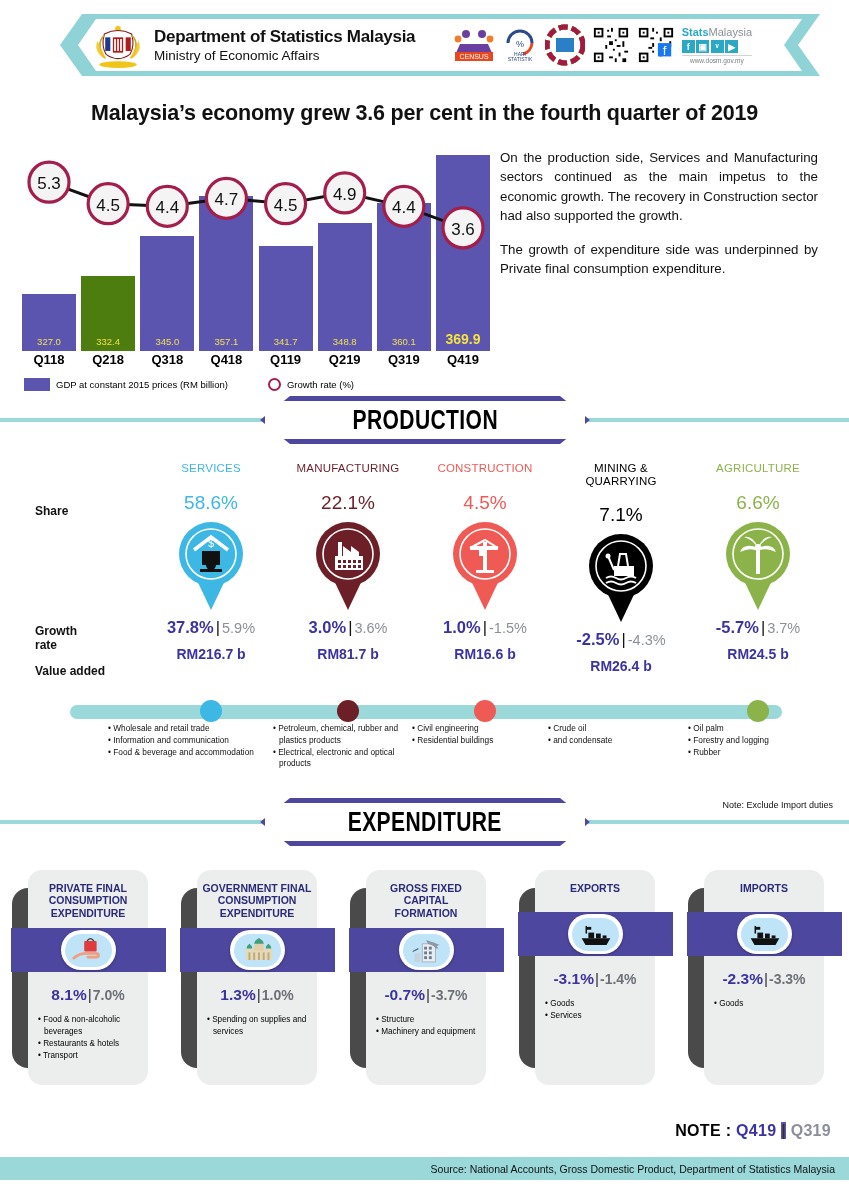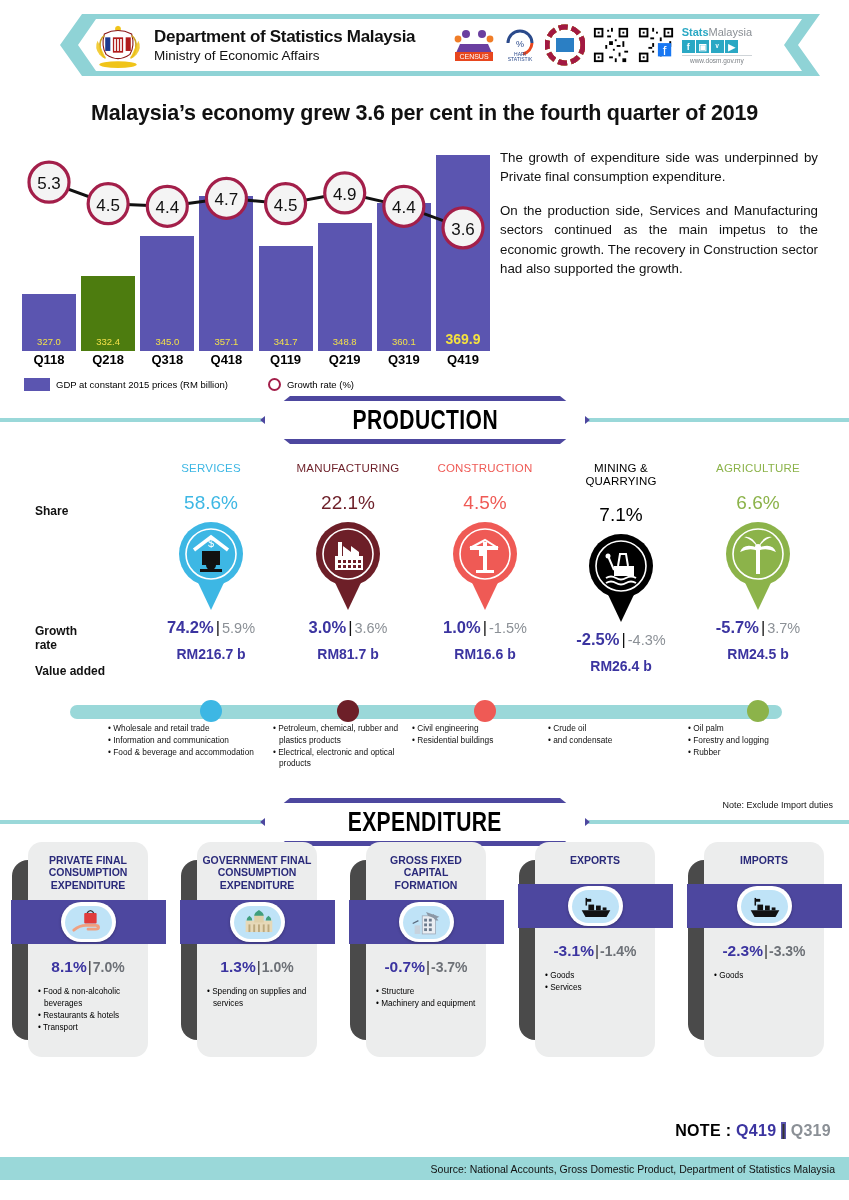--- a/index.html
+++ b/index.html
@@ -92,21 +92,21 @@
   .growth-line .prev { color:#8b9096; font-weight:500; font-size:14.5px; }
   .va { margin-top:9px; font-size:14px; font-weight:bold; color:#3b34a0; }
   .rail { position:absolute; left:70px; top:705px; width:712px; height:14px;
           background:#9ad8d9; border-radius:7px; }
   .dot { position:absolute; width:22px; height:22px; border-radius:50%; top:700px; }
   .bullets { position:absolute; font-size:8.3px; line-height:1.42; color:#111; }
   .bullets li { list-style:none; text-indent:-6px; padding-left:6px;}
   .note-excl { position:absolute; right:16px; top:800px; font-size:9px; color:#111; }
 
   
-  .exp-row { position:absolute; left:0; top:842px; width:757px; height:235px; }
+  .exp-row { position:absolute; left:0; top:870px; width:757px; height:235px; }
   .card { position:absolute; width:120px; }
   .card .shadow { position:absolute; left:-16px; top:18px; width:134px; height:180px;
                   background:#4a4a4a; border-radius:16px; }
   .card .body { position:absolute; left:0; top:0; width:120px; height:215px;
                 background:#eceded; border-radius:14px; }
   .card .ttl { position:absolute; left:0; top:12px; width:120px; text-align:center;
                font-size:10.5px; font-weight:bold; color:#2a2a7a; line-height:1.18; }
   .card .belt { position:absolute; left:-17px; width:155px; height:44px; background:#4d479f; }
   .card .icon-wrap { position:absolute; width:55px; height:40px; border-radius:20px;
                      background:#fff; display:flex; align-items:center; justify-content:center;
@@ -348,22 +348,22 @@
 
 <div class="legend">
   <div class="swatch"></div>
   <span>GDP at constant 2015 prices (RM billion)</span>
   <div class="gap"></div>
   <div class="ring"></div>
   <span>Growth rate (%)</span>
 </div>
 
 <div class="side-text">
+  <p>On the production side, Services and Manufacturing sectors continued as the main impetus to the economic growth. The recovery in Construction sector had also supported the growth.</p>
   <p>The growth of expenditure side was underpinned by Private final consumption expenditure.</p>
-  <p>On the production side, Services and Manufacturing sectors continued as the main impetus to the economic growth. The recovery in Construction sector had also supported the growth.</p>
 </div>
 
 <div class="band" style="top:418px"></div>
 <div class="banner" style="top:396px">
   <span>PRODUCTION</span>
 </div>
 
 <div class="prod">
   <div class="row-label" style="top:42px">Share</div>
   <div class="row-label" style="top:163px; line-height:1.15; white-space:pre-line">Growth
@@ -376,21 +376,21 @@
         <div class="pin"><svg width="74" height="92" viewBox="0 0 74 92">
             <path d="M37 2 a32 32 0 0 1 0 64 a32 32 0 0 1 0 -64Z" fill="#3db7e4"></path>
             <path d="M19 52 L37 90 L55 52 Z" fill="#3db7e4"></path>
             <circle cx="37" cy="34" r="25" fill="none" stroke="#fff" stroke-width="1.6"></circle>
             <path d="M20 30 L37 17 L54 30" stroke="#fff" stroke-width="3.5" fill="none"></path>
             <rect x="28" y="31" width="18" height="14" fill="#111"></rect>
             <circle cx="37" cy="45" r="5" fill="#111"></circle>
             <rect x="26" y="49" width="22" height="3" fill="#111"></rect>
             <text x="37" y="27" font-size="11" fill="#fff" text-anchor="middle" font-family="Liberation Sans">$</text>
           </svg></div>
-        <div class="growth-line"><span>74.2%</span><span class="sep">|</span><span class="prev">5.9%</span></div>
+        <div class="growth-line"><span>37.8%</span><span class="sep">|</span><span class="prev">5.9%</span></div>
         <div class="va">RM216.7 b</div>
       </div>
       <div class="sector" style="left: 278px; top: 0px;">
         <div class="name" style="color: rgb(109, 31, 40); white-space: pre-line;">MANUFACTURING</div>
         <div class="share" style="color: rgb(109, 31, 40);">22.1%</div>
         <div class="pin"><svg width="74" height="92" viewBox="0 0 74 92">
             <path d="M37 2 a32 32 0 0 1 0 64 a32 32 0 0 1 0 -64Z" fill="#6d1f28"></path>
             <path d="M19 52 L37 90 L55 52 Z" fill="#6d1f28"></path>
             <circle cx="37" cy="34" r="25" fill="none" stroke="#fff" stroke-width="1.6"></circle>
             <rect x="24" y="36" width="28" height="14" fill="#fff"></rect>

